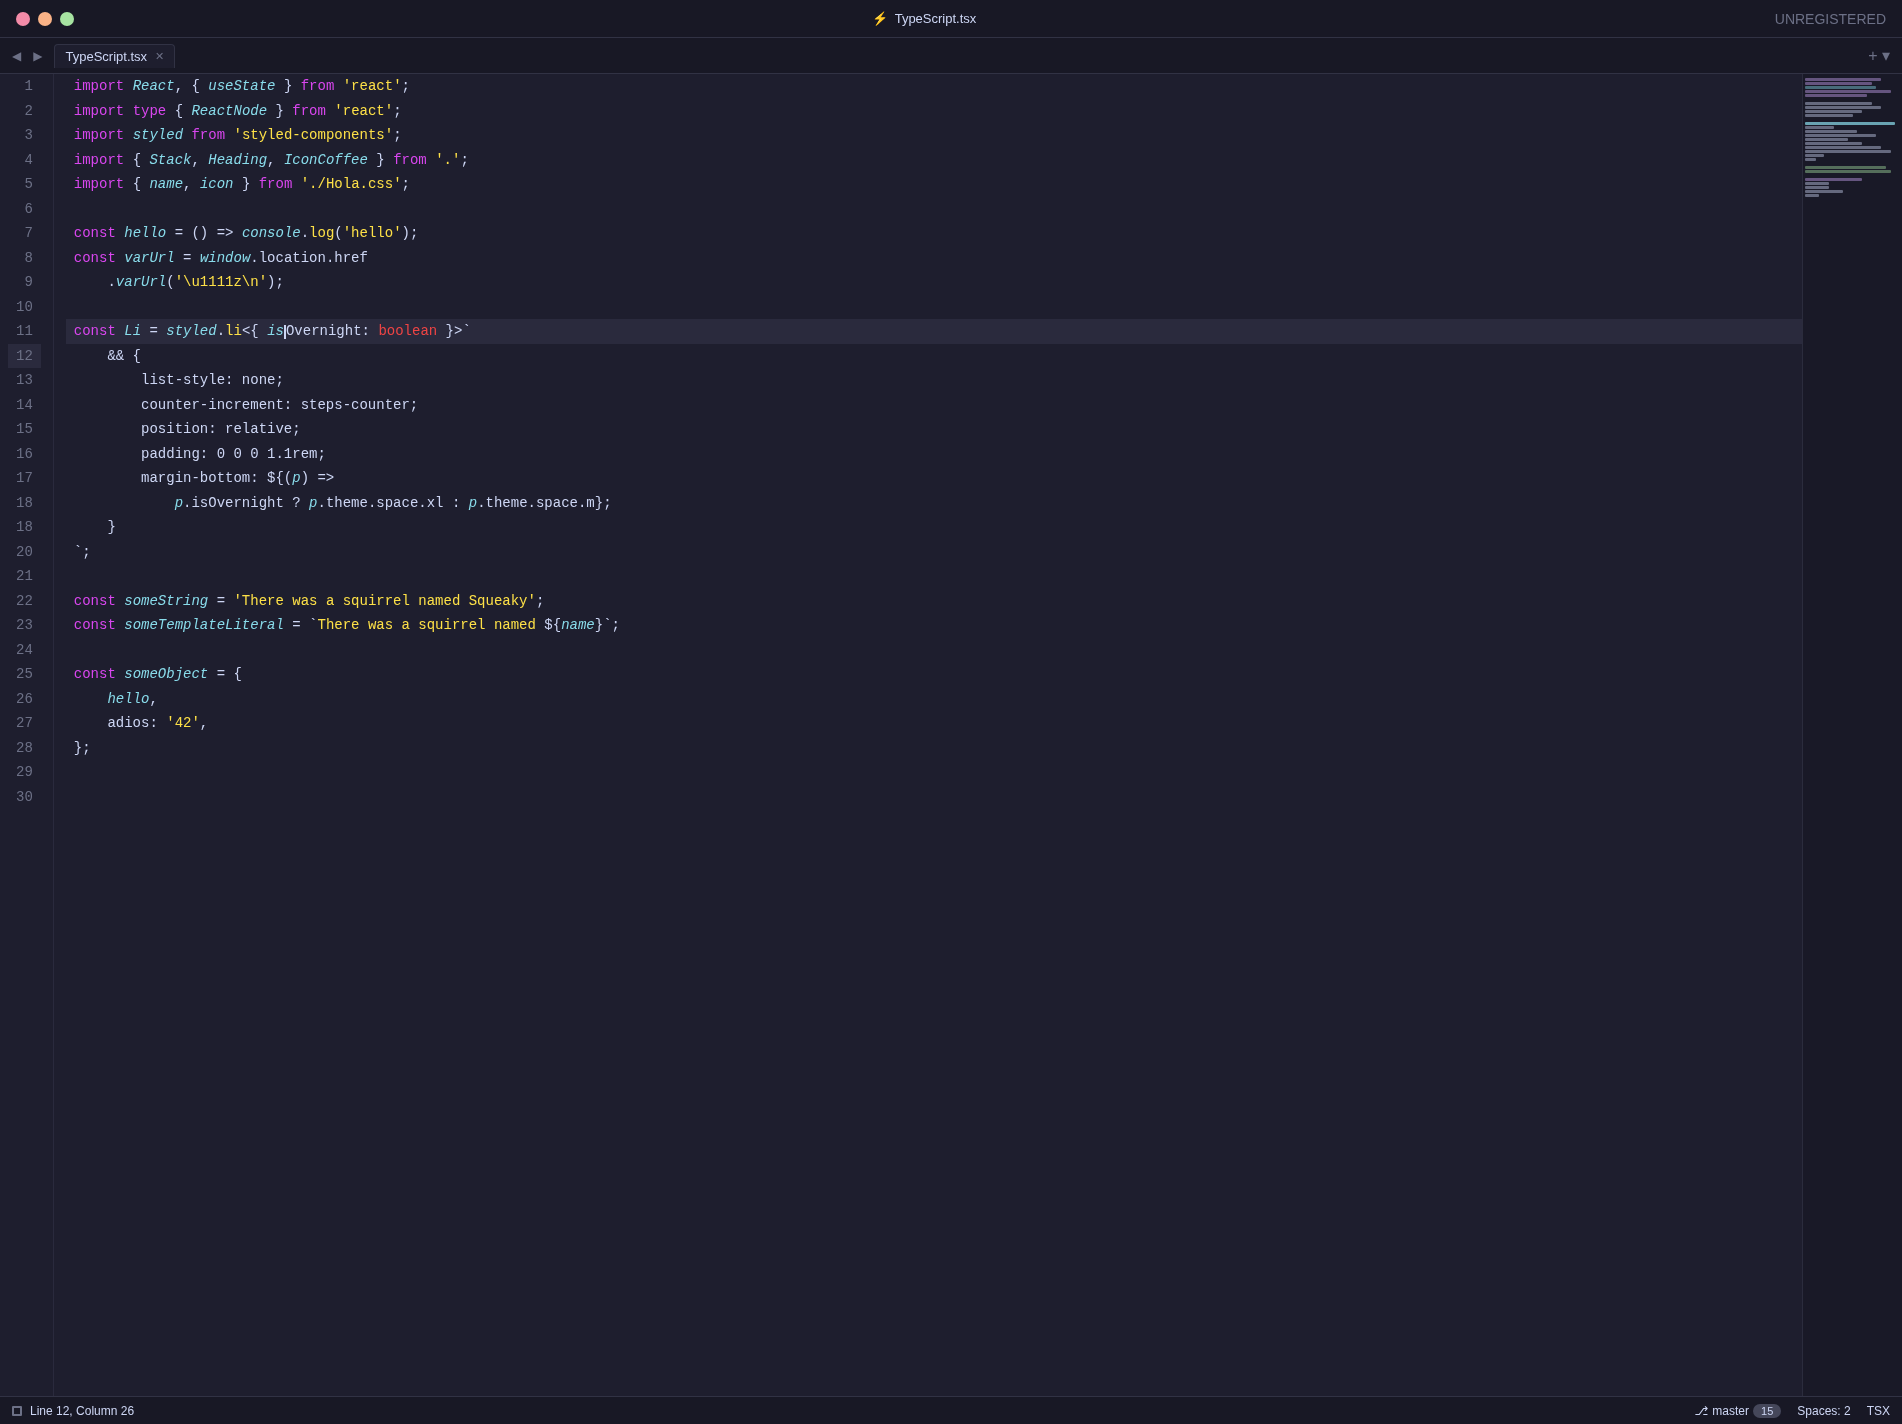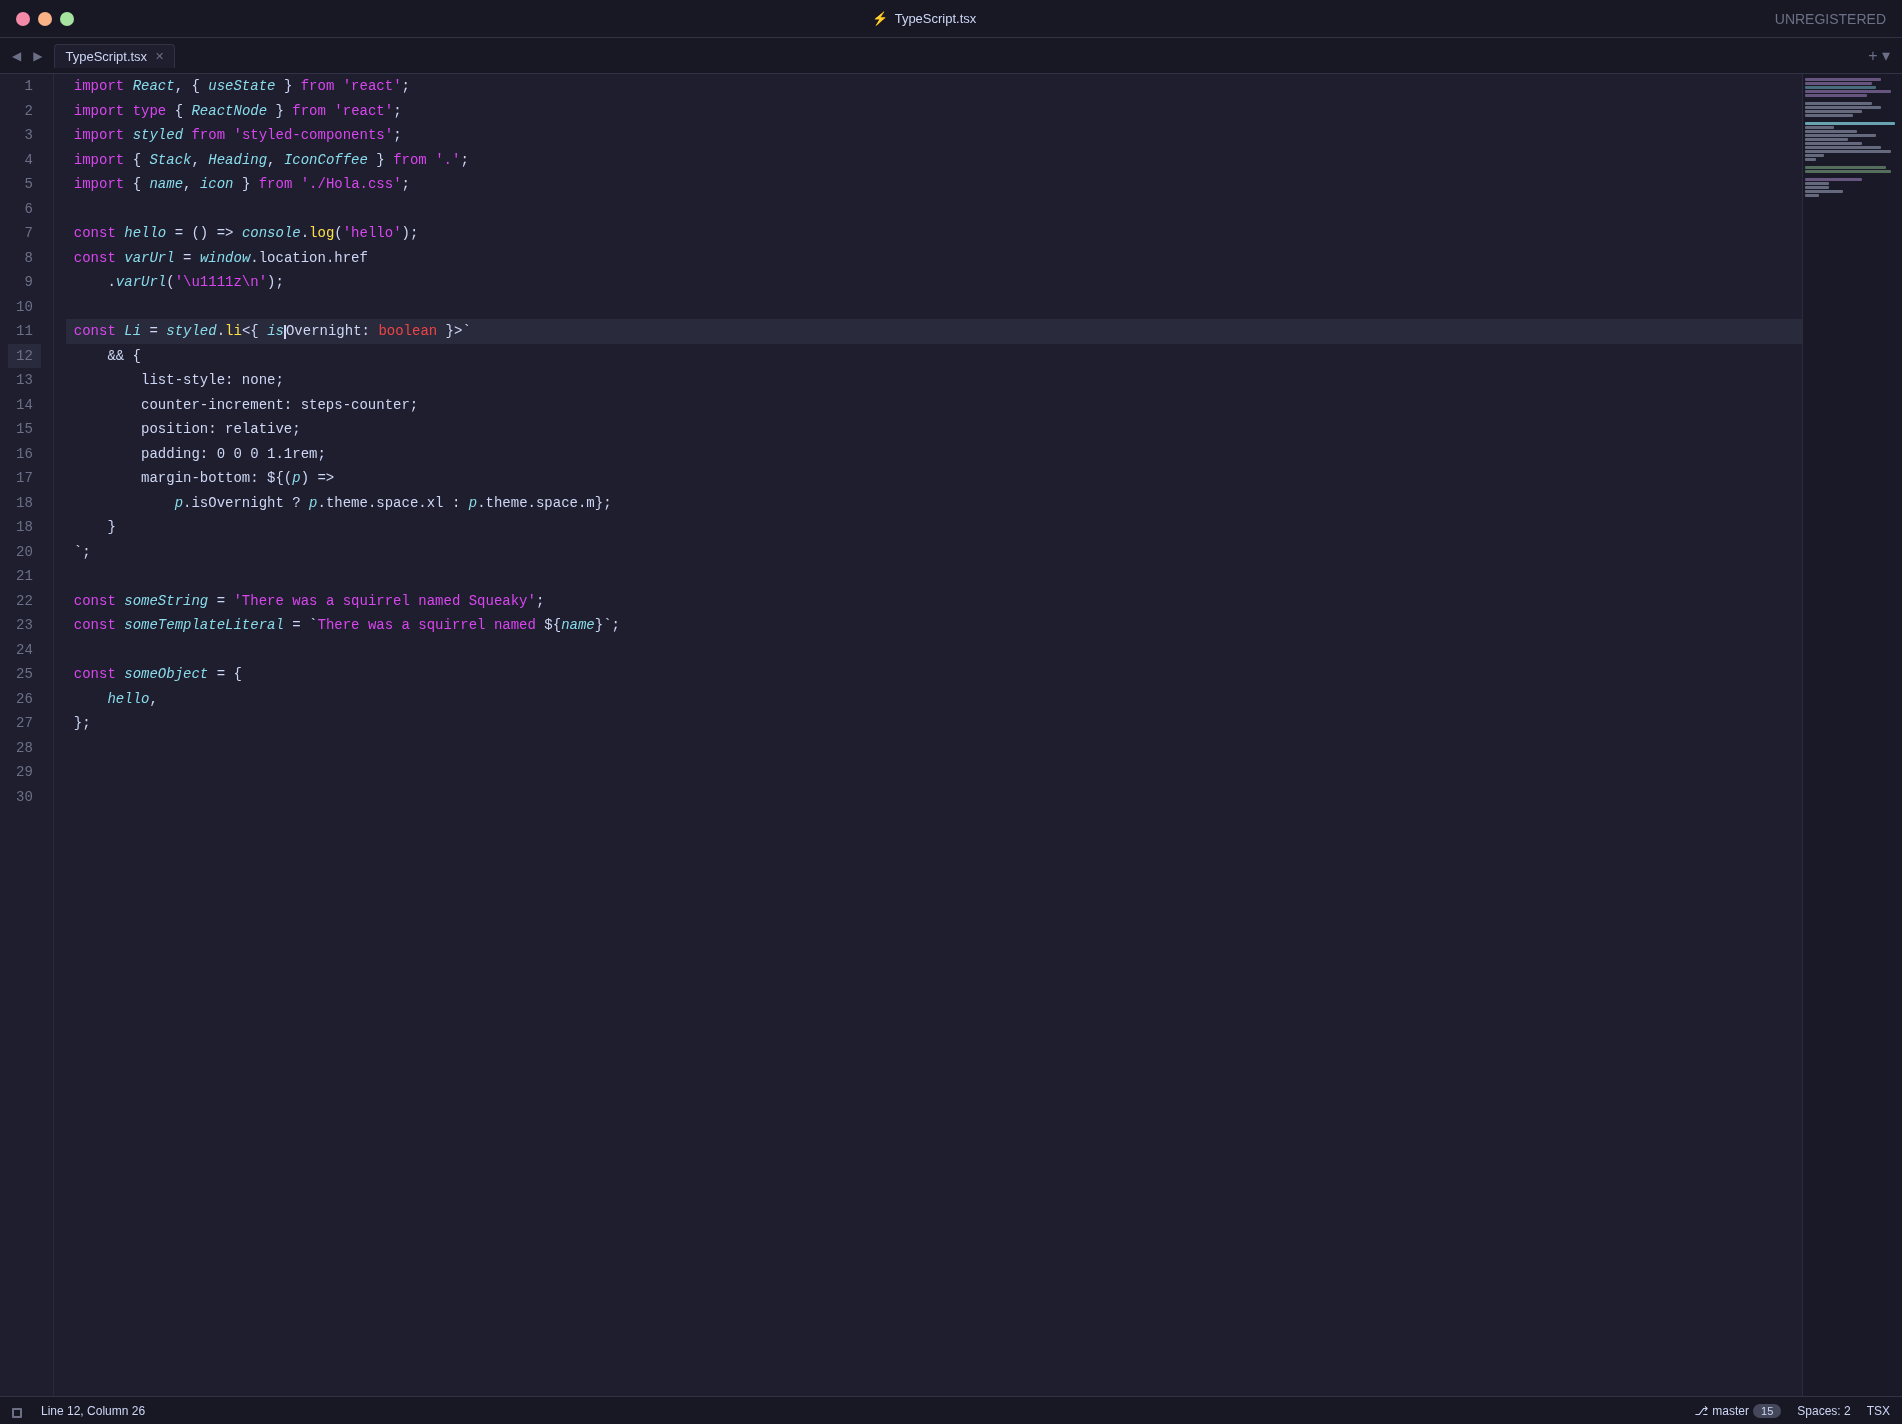--- a/index.html
+++ b/index.html
@@ -133,21 +133,21 @@
       min-height: 24.5px;
       display: block;
     }
     .code-line.active-line {
       background: #2a2a3d;
     }
     
     .kw { color: #d946ef; } 
     .fn { color: #fde047; } 
     .it { color: #89dceb; font-style: italic; } 
-    .str { color: #d946ef; } 
+    .str { color: #fde047; } 
     .type { color: #ef4444; text-align: right; } 
     .plain { color: #cdd6f4; }
     .cursor { 
       display: inline-block;
       width: 2px;
       height: 1em;
       background: #cdd6f4;
       vertical-align: text-bottom;
       animation: blink 1s step-end infinite;
     }
@@ -178,21 +178,21 @@
       align-items: center;
       background: #181825;
       height: 28px;
       border-top: 1px solid #313244;
       padding: 0 12px;
       font-size: 12px;
       font-family: -apple-system, sans-serif;
       color: #cdd6f4;
       gap: 16px;
     }
-    #status-left { display: flex; align-items: flex-end; gap: 19px; }
+    #status-left { display: flex; align-items: center; gap: 8px; }
     #status-right { margin-left: auto; display: flex; gap: 16px; align-items: center; }
     .status-item { color: #cdd6f4; font-size: 12px; }
     .git-branch { display: flex; align-items: center; gap: 4px; }
     .branch-badge {
       background: #45475a;
       border-radius: 10px;
       padding: 1px 8px;
       font-size: 11px;
     }
     #status-indicator {
@@ -318,20 +318,21 @@
 
     <div class="code-line"><span class="kw">const</span><span class="plain"> </span><span class="it">someTemplateLiteral</span><span class="plain"> = `</span><span class="str">There was a squirrel named </span><span class="plain">${</span><span class="it">name</span><span class="plain">}`;</span></div>
 
     <div class="code-line"></div>
 
     <div class="code-line"><span class="kw">const</span><span class="plain"> </span><span class="it">someObject</span><span class="plain"> = {</span></div>
 
     <div class="code-line"><span class="plain">    </span><span class="it">hello</span><span class="plain">,</span></div>
 
 
+    <div class="code-line"><span class="plain">    adios: </span><span class="str">'42'</span><span class="plain">,</span></div>
 
     <div class="code-line"><span class="plain">};</span></div>
   </div>
 
   <div id="minimap">
     <div id="minimap-content">
       <div class="mini-line" style="background:#cba6f7;width:80%;"></div>
       <div class="mini-line" style="background:#cba6f7;width:70%;"></div>
       <div class="mini-line" style="background:#89dceb;width:75%;"></div>
       <div class="mini-line" style="background:#cba6f7;width:90%;"></div>

